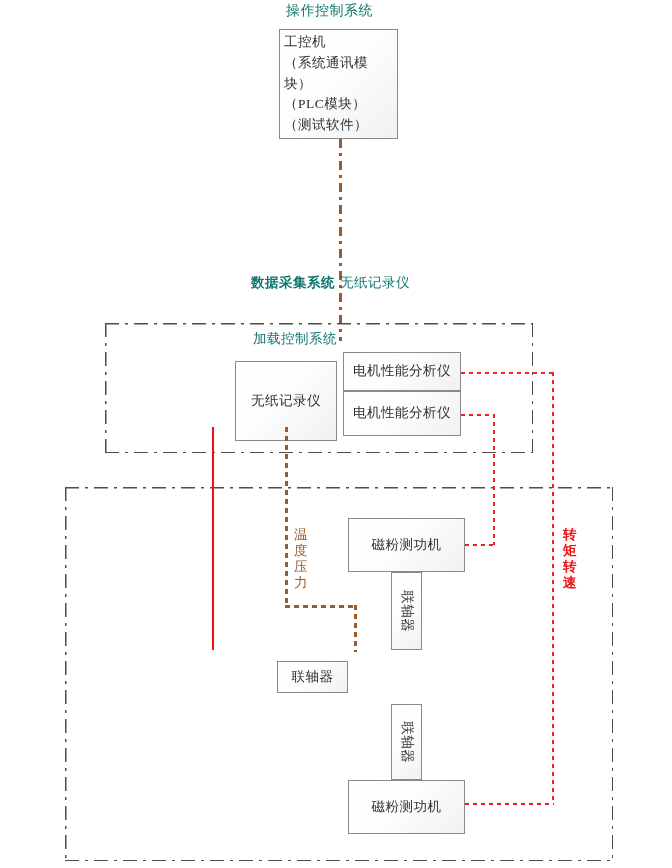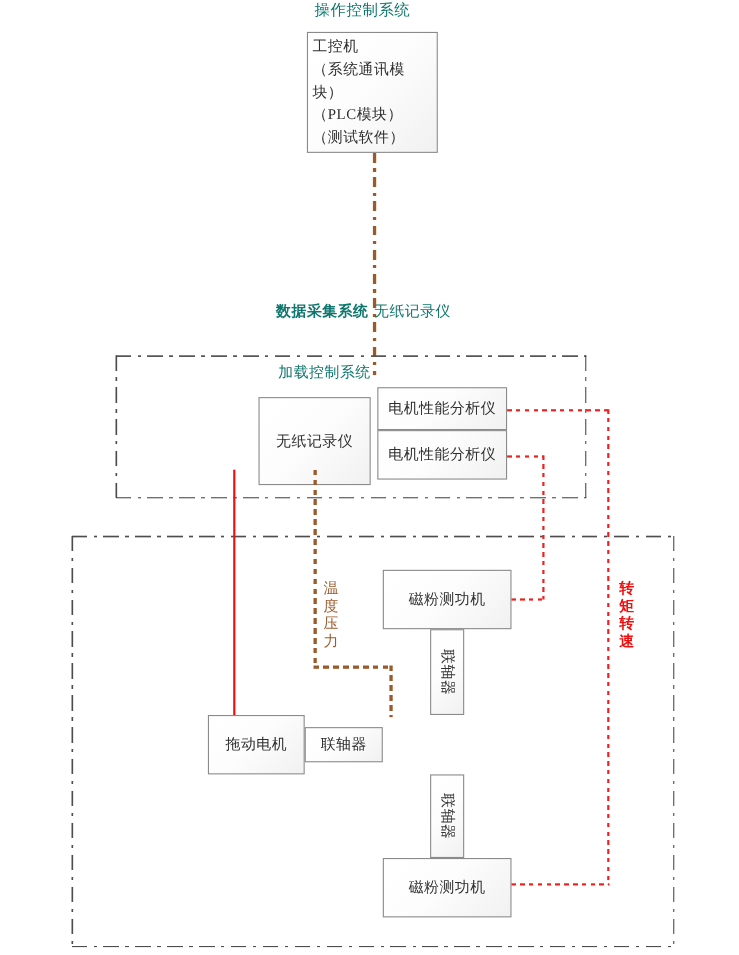--- a/index.html
+++ b/index.html
@@ -152,23 +152,20 @@
 
   <div class="box" style="left:348px;top:518px;width:117px;height:54px;">
     <div class="inner">磁粉测功机</div>
   </div>
 
 
   <div class="box" style="left:348px;top:780px;width:117px;height:54px;">
     <div class="inner">磁粉测功机</div>
   </div>
 
-  <div class="box" style="left:189px;top:650px;width:88px;height:54px;">
-    <div class="inner">拖动电机</div>
-  </div>
 
   <div class="box" style="left:277px;top:661px;width:71px;height:32px;">
     <div class="inner">联轴器</div>
   </div>
 
   <div class="box" style="left:391px;top:572px;width:31px;height:78px;">
     <div class="inner">
       <span class="vtext">联轴器</span>
     </div>
   </div>

